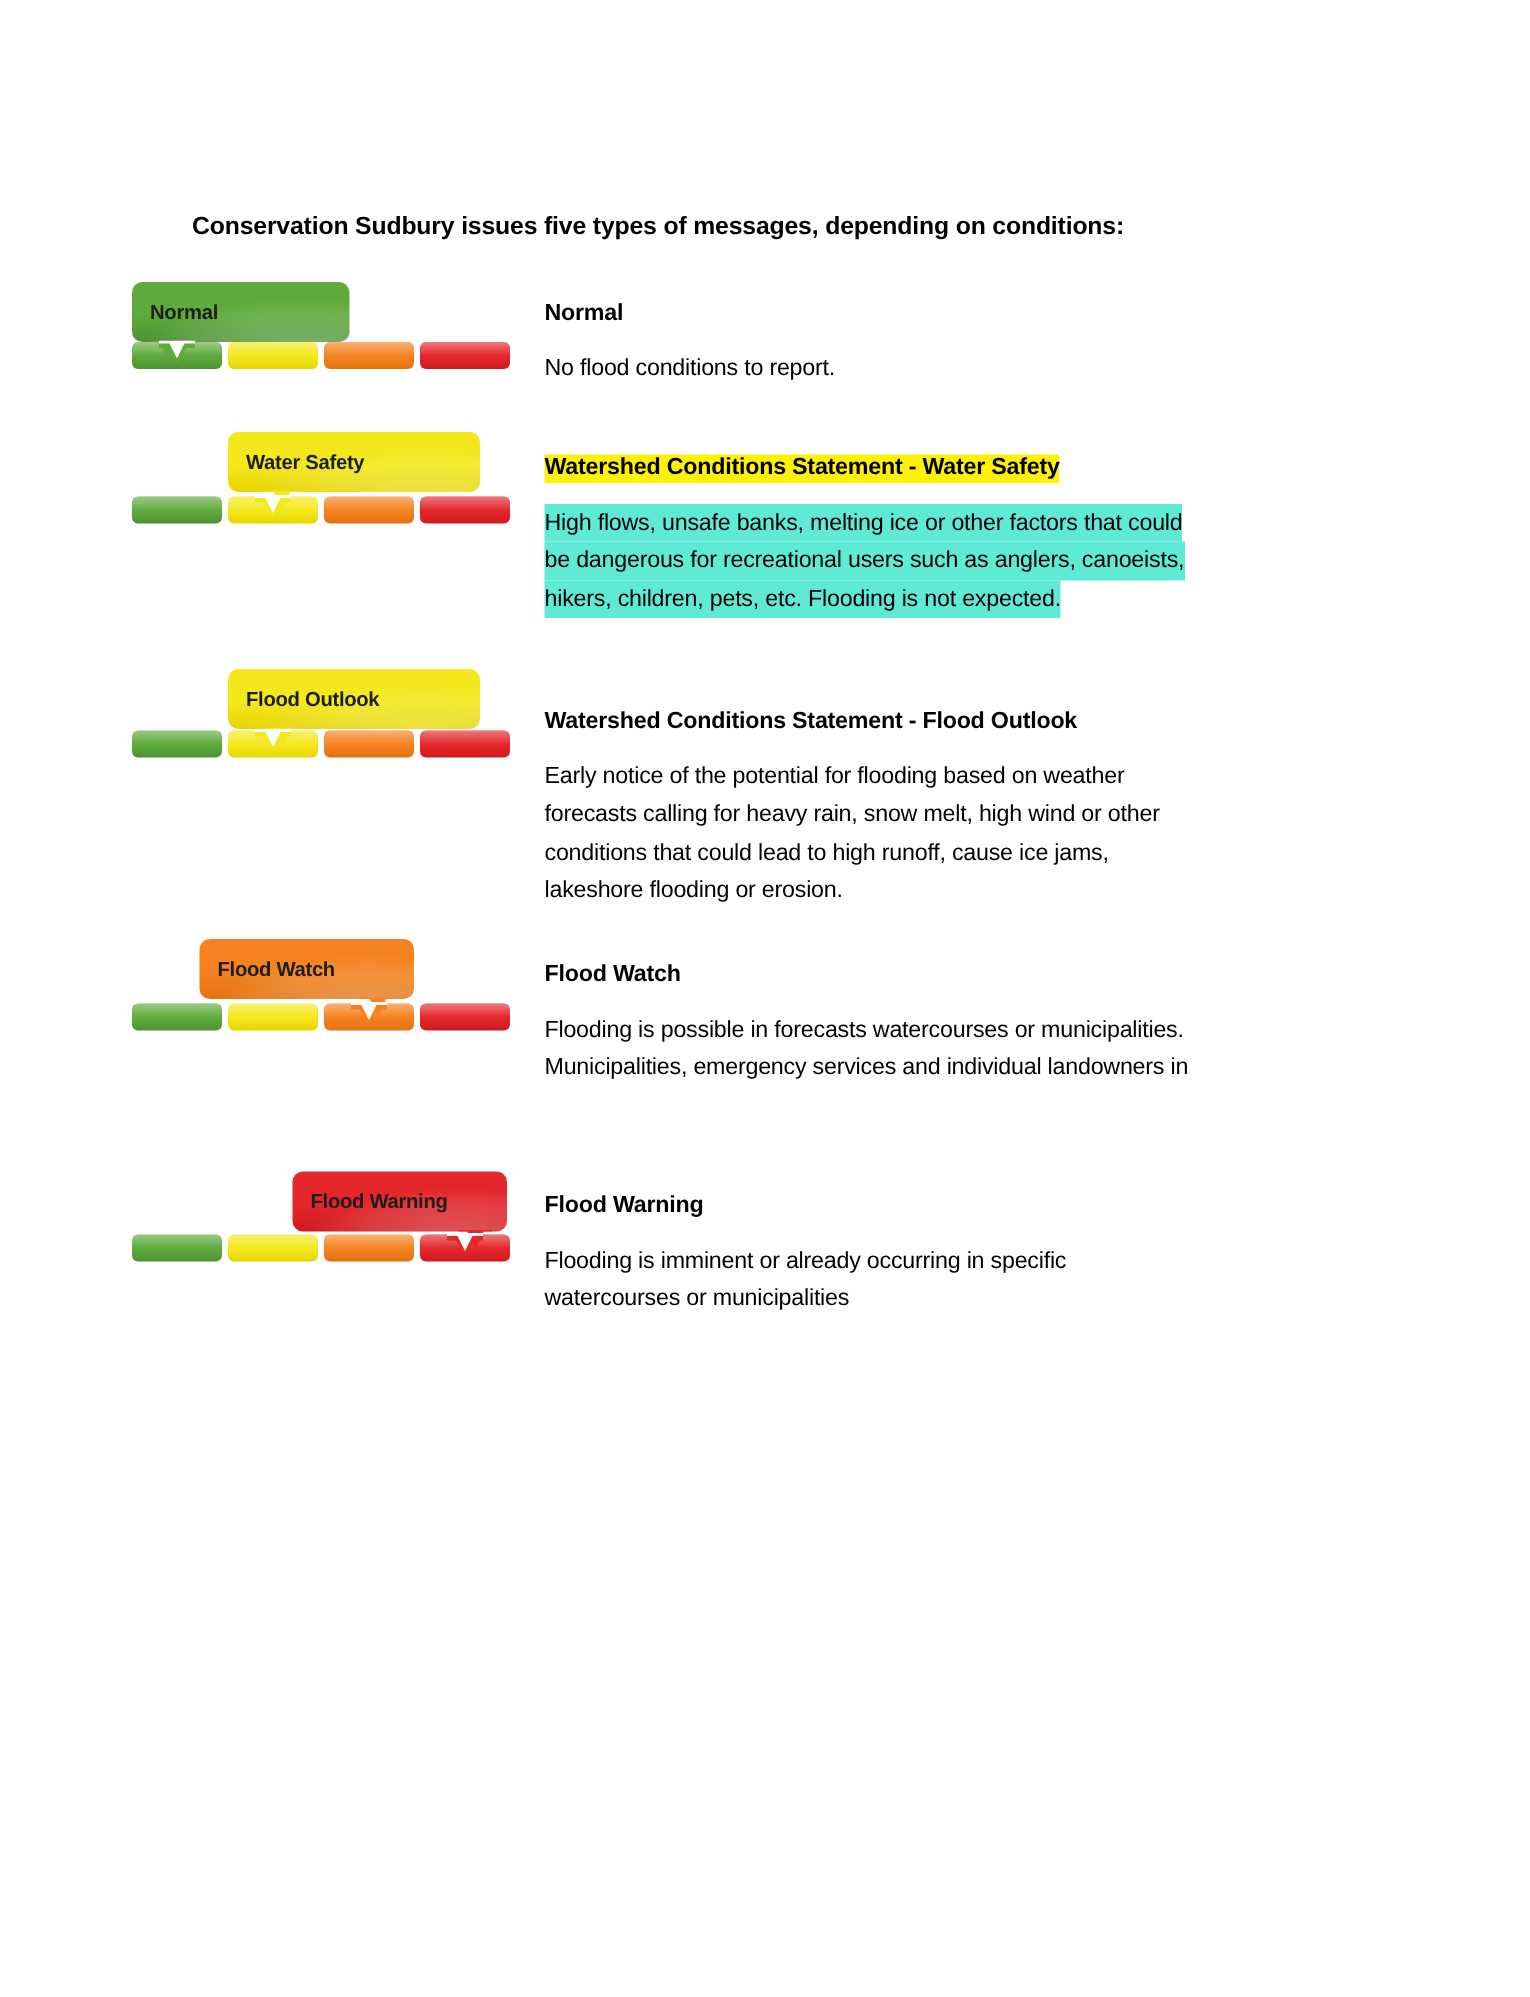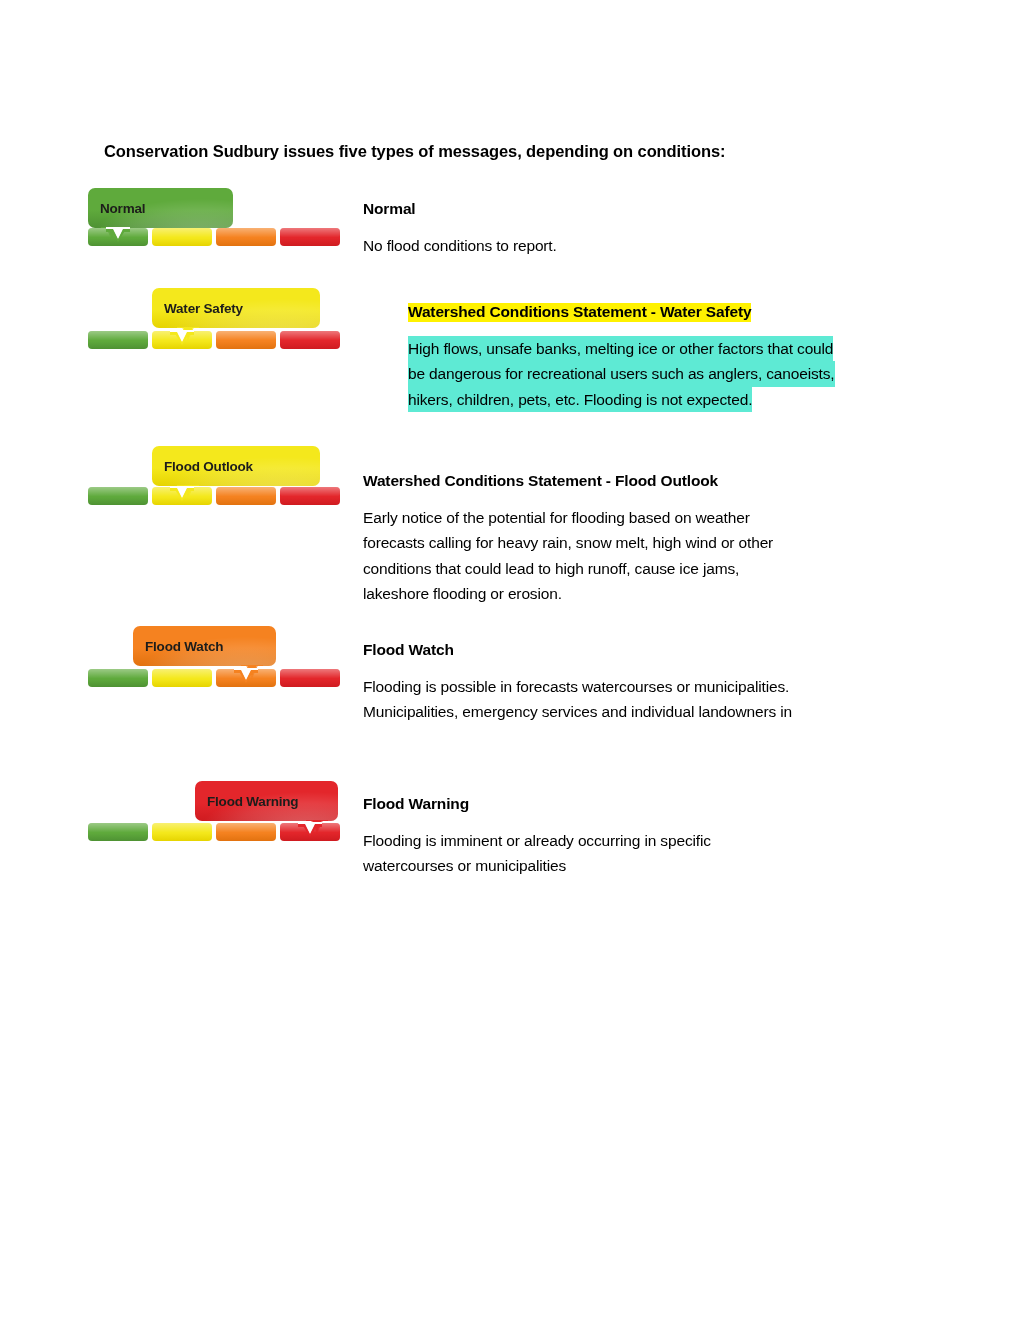--- a/index.html
+++ b/index.html
@@ -18,21 +18,21 @@
 
   .page {
     position: relative;
     width: 1020px;
     height: 1331px;
     background: #ffffff;
   }
 
   .heading {
     position: absolute;
-    left: 104px;
+    left: 128px;
     top: 142px;
     font-size: 16.5px;
     font-weight: bold;
     letter-spacing: -0.1px;
     color: #000000;
     white-space: nowrap;
   }
 
   
   .row {
@@ -225,21 +225,21 @@
           <div class="seg s4" style="background:linear-gradient(to bottom, #e3262b 0%, #e3262b 55%, #cf1b20 100%);">
             <span class="segloss"></span>
           </div>
           <span class="seg-notch" style="left:82px;">
             <svg width="24" height="15" viewBox="0 0 24 15">
               <path d="M0,0 L24,0 L24,3 L17,3 L12,13 L7,3 L0,3 Z" fill="#ffffff"></path>
               <path d="M0,2 L7,2 L12,12 L17,2 L24,2 L24,5 L18.2,5 L12,15 L5.8,5 L0,5 Z" fill="#f4e81c"></path>
             </svg>
           </span>
         </div>
-        <div class="txtcol" style="top:303px;margin-left:45px;"><div class="t-title hl">Watershed Conditions Statement - Water Safety</div><div class="t-body hl-body">
+        <div class="txtcol" style="top:303px;"><div class="t-title hl">Watershed Conditions Statement - Water Safety</div><div class="t-body hl-body">
             <span class="ln">High flows, unsafe banks, melting ice or other factors that could</span>
             <span class="ln">be dangerous for recreational users such as anglers, canoeists,</span>
             <span class="ln">hikers, children, pets, etc. Flooding is not expected.</span>
           </div></div>
       </div>
       <div class="row">
         <div class="bubble" style="left:152px;top:446px;width:168px;background:linear-gradient(to bottom, #f4e81c 0%, #f4e81c 55%, #e6d400 100%);">
           <span class="gloss"></span>
           <span class="bubble-label">Flood Outlook</span>
           <span class="pointer" style="left:24px;">

